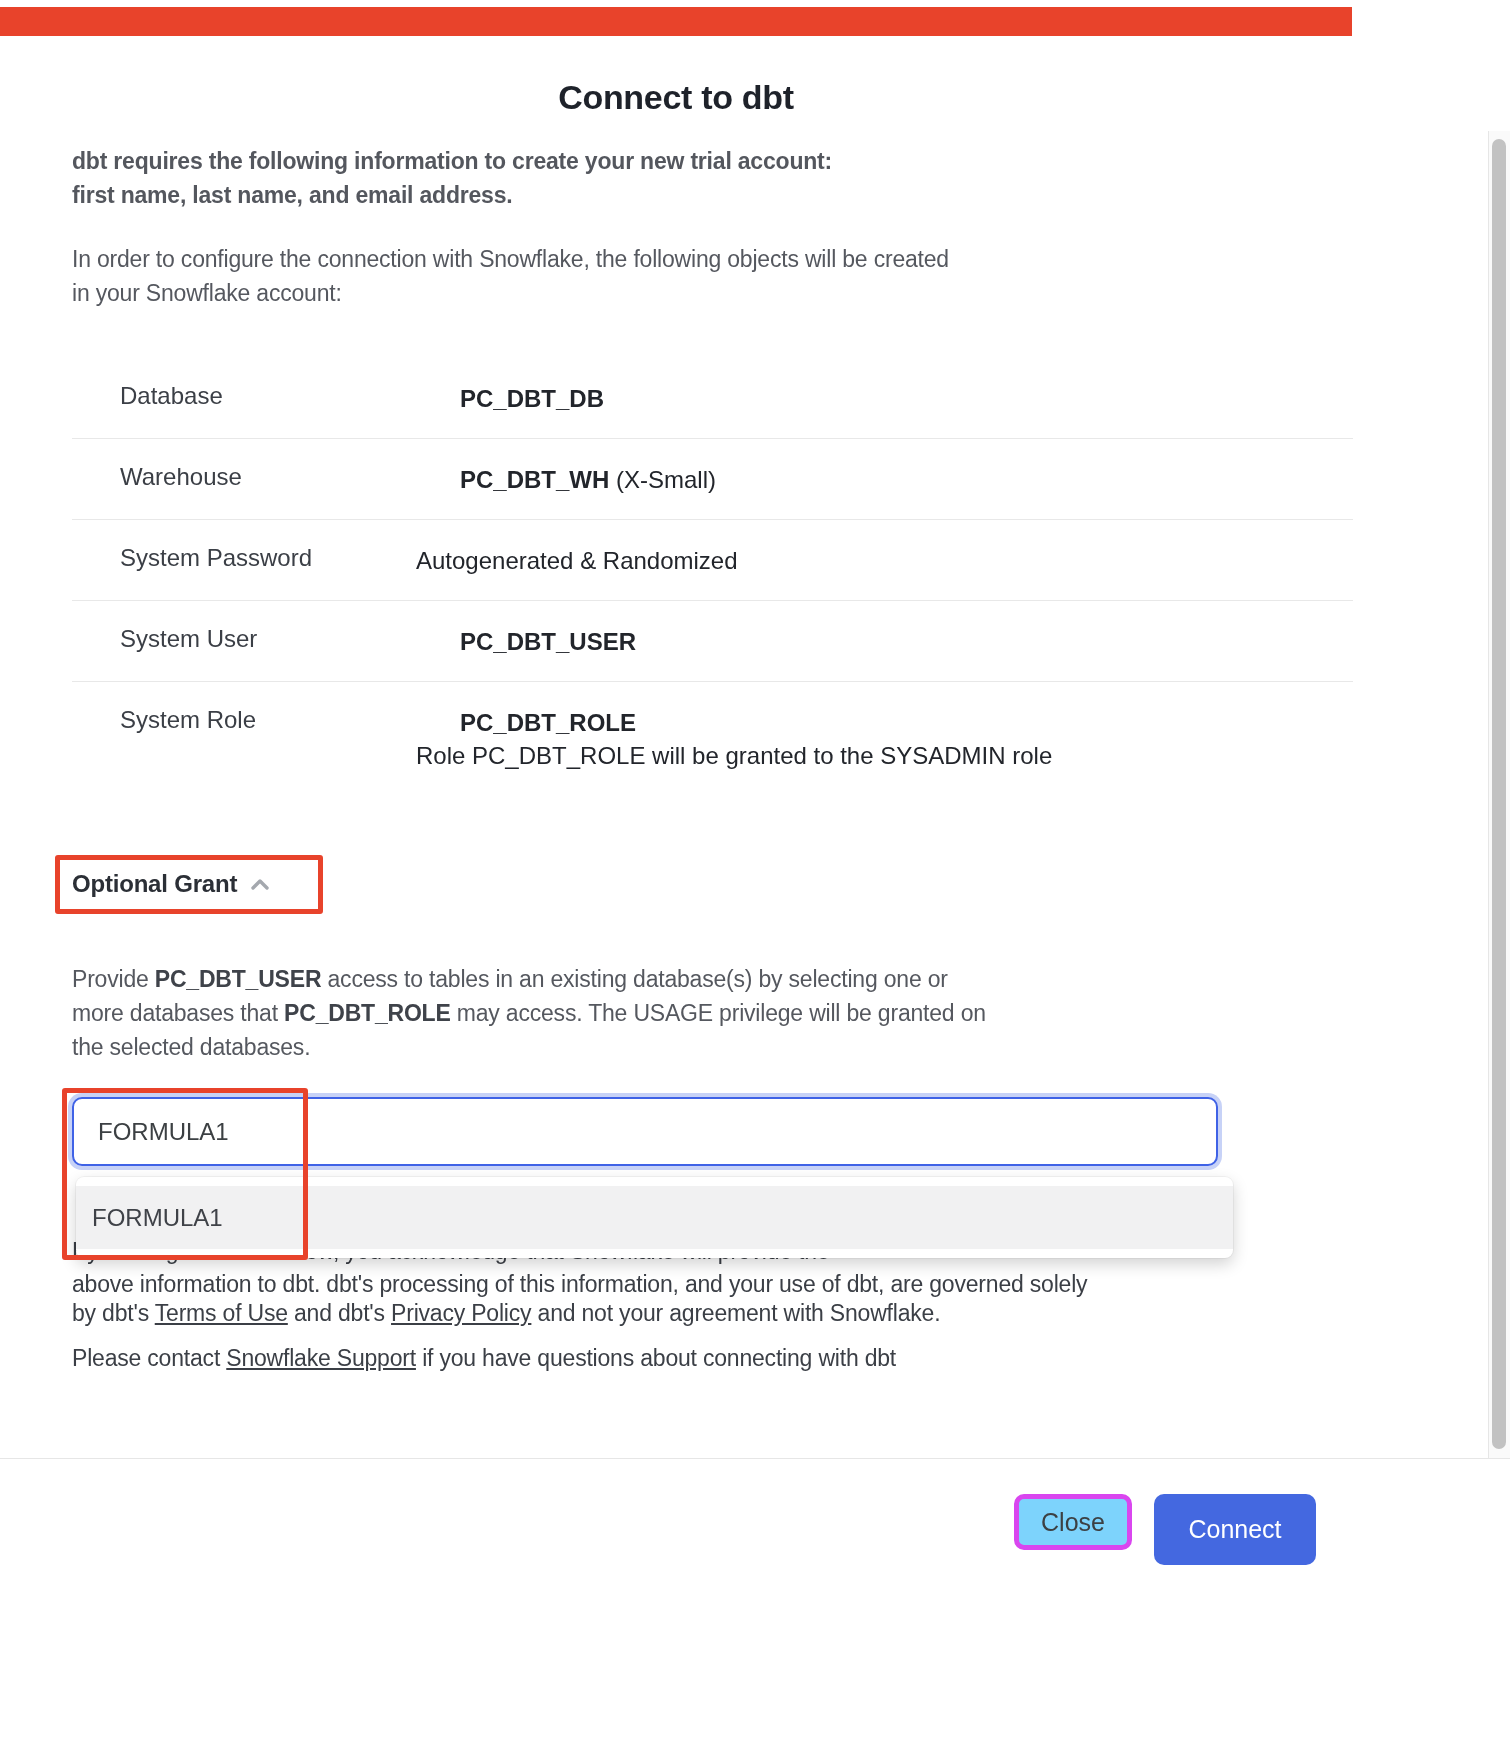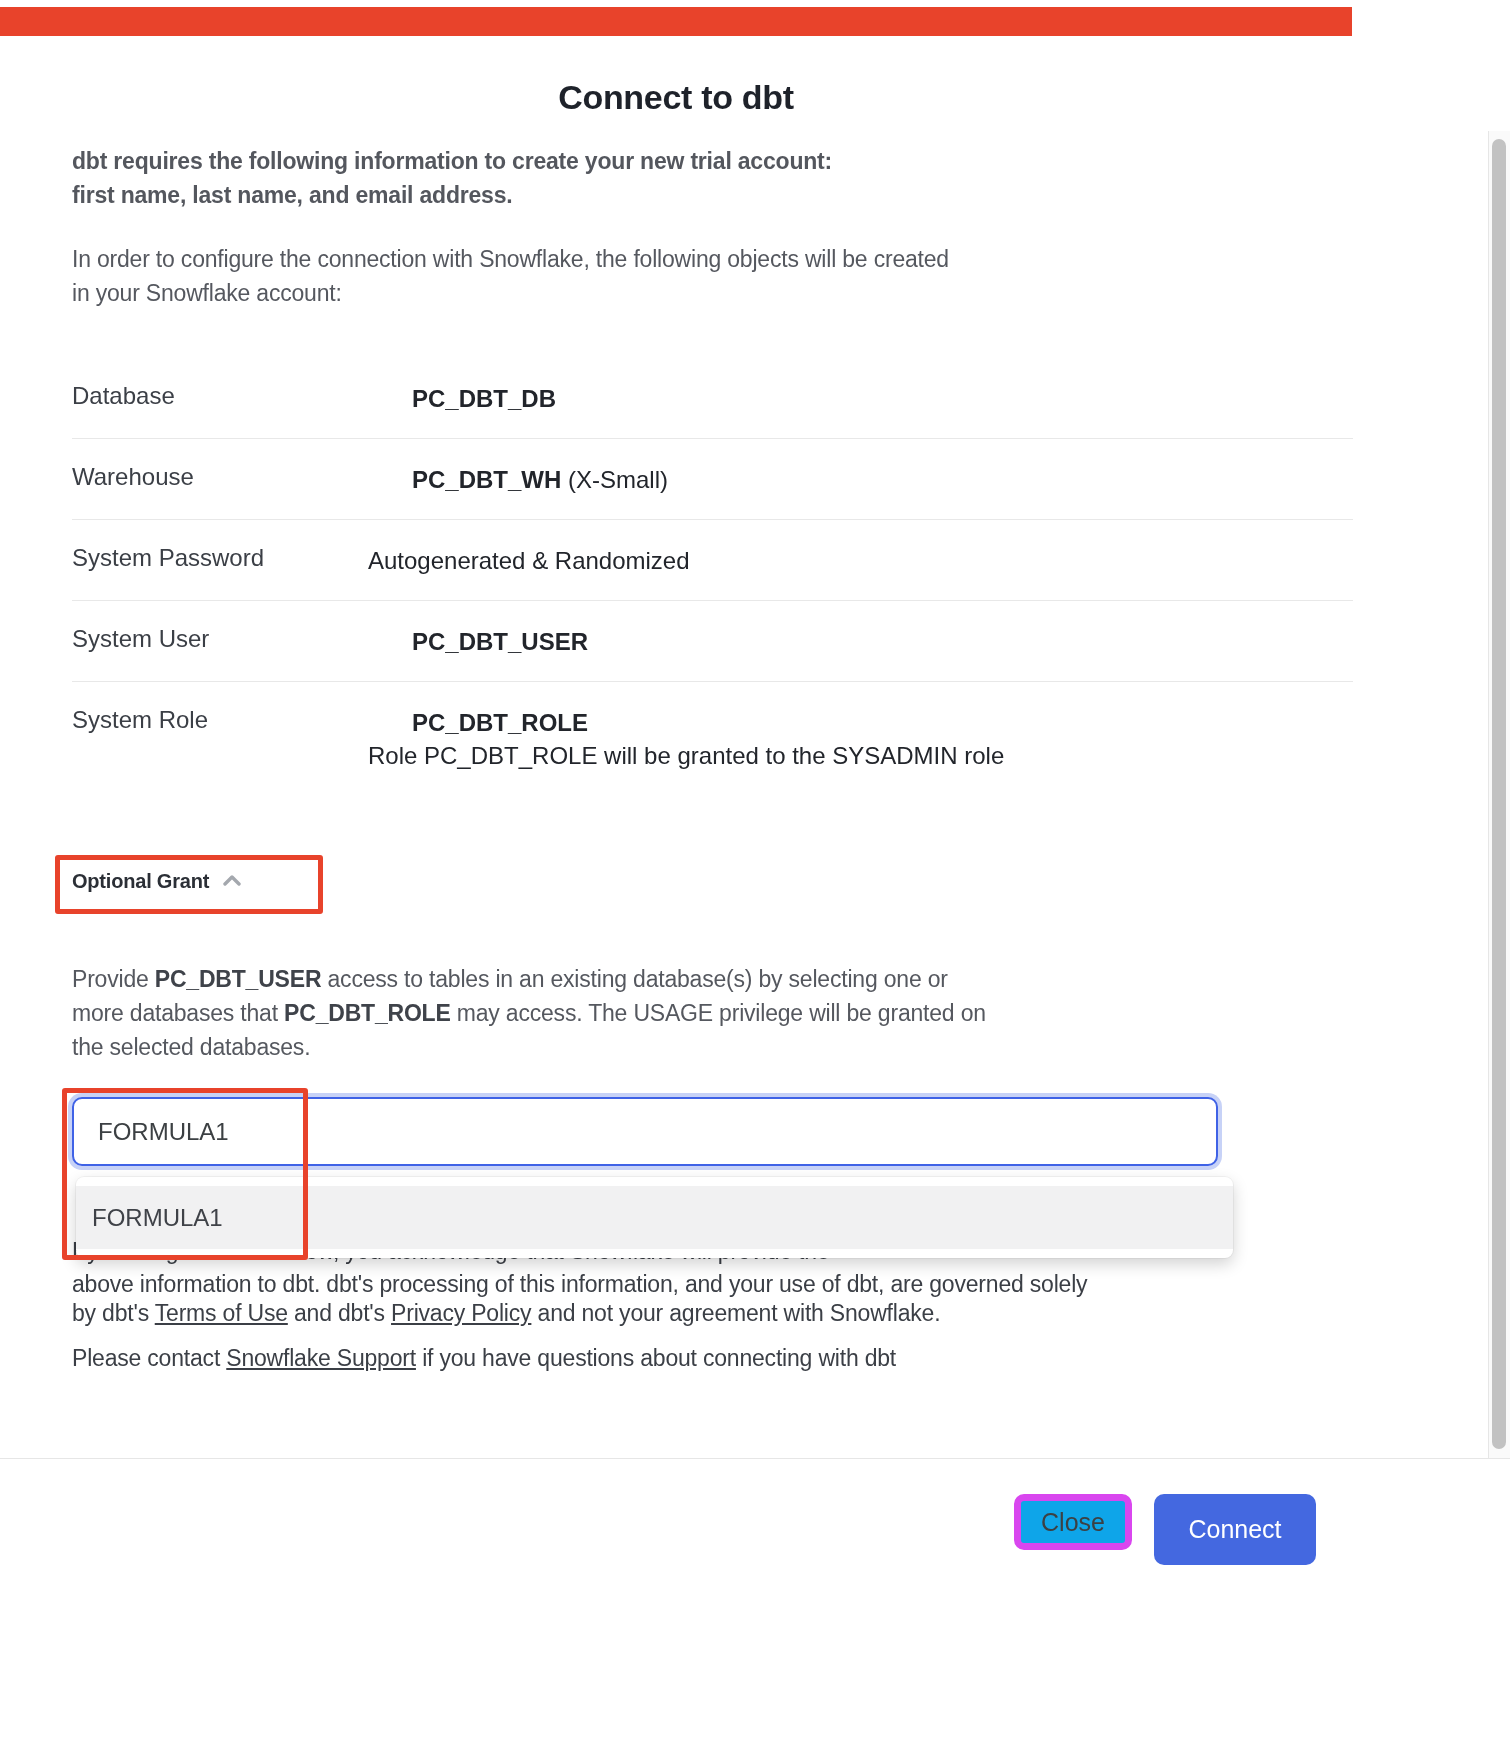--- a/index.html
+++ b/index.html
@@ -19,26 +19,26 @@
   
   .dlg-title{left:0;top:78px;width:1352px;text-align:center;font-size:34px;font-weight:bold;color:#1e222a;letter-spacing:-0.3px;}
   .intro{font-size:23px;font-weight:bold;color:#54575e;letter-spacing:-0.2px;}
   .para{font-size:23px;color:#55585f;letter-spacing:-0.2px;}
   .b-dark{font-weight:bold;color:#3f434a;}
 
   
   .tbl{left:72px;top:358px;width:1281px;font-size:24px;}
   .tbl-row{display:flex;align-items:flex-start;padding:24px 0 23px 0;border-bottom:1px solid #e8e8e8;}
   .tbl-row.last{border-bottom:none;}
-  .tbl-label{width:296px;flex:0 0 296px;color:#3b3f46;}
+  .tbl-label{width:296px;flex:0 0 296px;color:#3b3f46;margin-left:48px;}
   .tbl-value{color:#22252b;line-height:33px;}
   .bold{font-weight:bold;margin-left:44px;}
 
   
-  .grant-label{left:72px;top:868px;font-size:20px;font-weight:bold;color:#2b2f36;letter-spacing:-0.2px;}
+  .grant-label{left:72px;top:868px;font-size:24px;font-weight:bold;color:#2b2f36;letter-spacing:-0.2px;}
   .chevron{display:inline-block;margin-left:14px;vertical-align:2px;}
 
   
   .combo-input{
     left:72px;top:1097px;width:1118px;height:41px;padding:12px 0 12px 24px;
     border:2px solid #3f62e6;border-radius:10px;background:#fff;
     box-shadow:0 0 0 4px #c7d2f7;font-family:"Liberation Sans",sans-serif;
     font-size:24px;color:#3c4043;outline:none;z-index:4;}
   .dropdown{
     left:76px;top:1177px;width:1157px;height:81px;background:#fff;border-radius:8px;
@@ -51,21 +51,21 @@
   .terms{font-size:23px;color:#3b3f46;letter-spacing:-0.2px;z-index:1;text-align:right;}
   .terms a{color:inherit;text-decoration:underline;}
 
   
   .sb-track{left:1488px;top:131px;width:22px;height:1327px;background:#fafafa;border-left:1px solid #e6e6e6;z-index:2;}
   .sb-thumb{left:1492px;top:139px;width:14px;height:1310px;background:#c2c2c2;border-radius:7px;z-index:3;}
 
   
   .footer-divider{left:0;top:1458px;width:1510px;height:1px;background:#e6e6e6;}
   .btn{display:flex;align-items:center;justify-content:center;font-size:25px;border-radius:10px;cursor:pointer;z-index:4;}
-  .btn-close{left:1014px;top:1494px;width:118px;height:56px;background:#0ea5e9;border:7px solid #d946ef;color:#3c4043;}
+  .btn-close{left:1014px;top:1494px;width:118px;height:56px;background:#7dd3fc;border:5px solid #d946ef;color:#3c4043;}
   .btn-connect{left:1154px;top:1494px;width:162px;height:71px;background:#4468e0;border:none;color:#ffffff;}
 </style>
 </head>
 <body>
 
 <div class="abs anno-bar"></div>
 
 <div class="abs dlg-title">Connect to dbt</div>
 
 <div class="abs intro nowrap" style="left:72px;top:148px;">dbt requires the following information to create your new trial account:</div>

